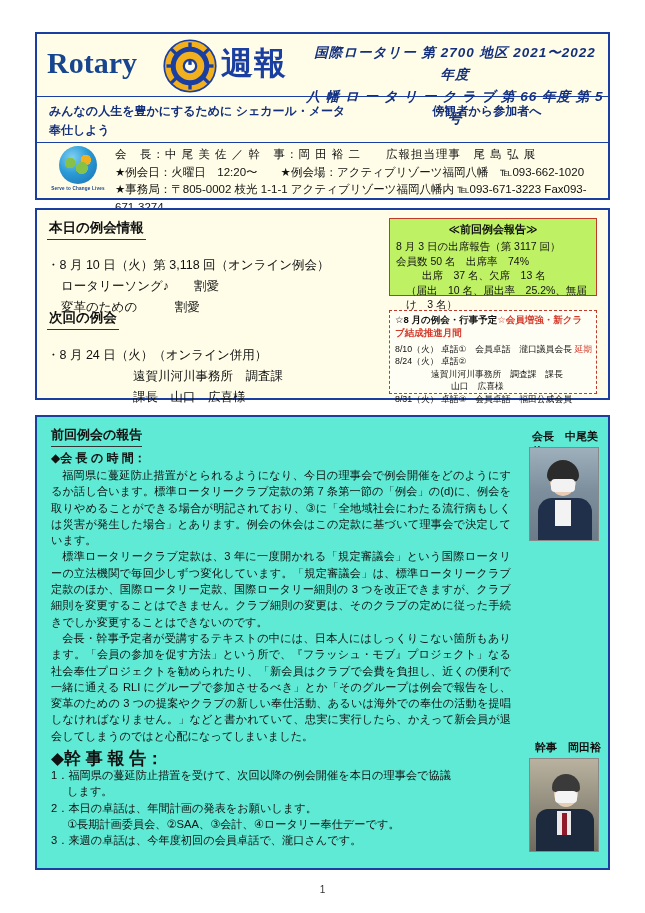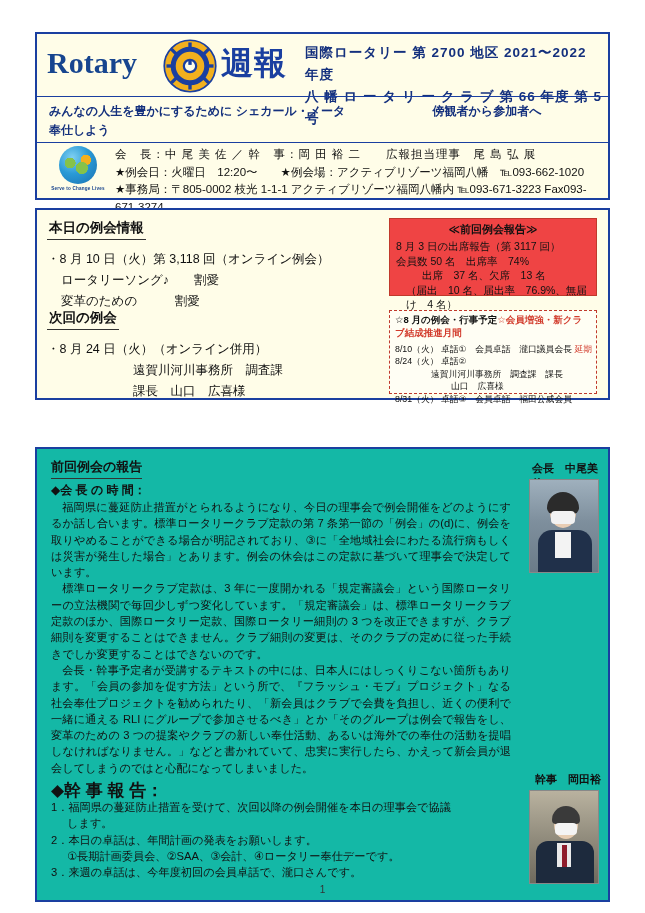--- a/index.html
+++ b/index.html
@@ -28,22 +28,22 @@
   }
   .shuho{
     position:absolute;left:184px;top:8px;
     font-size:32px;font-weight:bold;color:#1a3fa0;
     font-family:"DejaVu Sans",sans-serif;
     letter-spacing:1px;
     text-align:center;
   }
   .hdr-right{
     position:absolute;left:268px;top:8px;width:300px;
-    color:#14307d;font-weight:bold;
-    font-size:13.5px;line-height:22px;letter-spacing:1px;
+    text-align:center;color:#14307d;font-weight:bold;
+    font-size:13.5px;line-height:22px;letter-spacing:1px;font-style:italic;
   }
   .divline{position:absolute;left:0;top:62px;width:100%;height:1px;background:#1a3fa0;}
   .slogan{
     position:absolute;left:12px;top:68px;color:#14307d;font-weight:bold;
     font-size:12px;line-height:19px;
   }
   .guest{
     position:absolute;left:330px;top:68px;color:#14307d;font-weight:bold;
     font-size:12px;line-height:19px;text-align:center;width:240px;
   }
@@ -73,48 +73,48 @@
   .info-lines .star{color:#111;}
 
   
   .meet-box{
     position:absolute;left:35px;top:208px;width:575px;height:192px;
     border:2px solid #1a3fa0;background:#fffde8;box-sizing:border-box;
   }
   .mb-left{position:absolute;left:10px;top:8px;width:330px;}
   .mb-title{
     font-size:13.5px;font-weight:bold;border-bottom:1px solid #333;
-    display:inline-block;padding:0 2px 2px 2px;margin-bottom:9px;
+    display:inline-block;padding:0 2px 2px 2px;margin-bottom:15px;
   }
   .mb-line{font-size:12.5px;line-height:21px;}
   .mb-indent{padding-left:14px;}
   .mb-left2{position:absolute;left:10px;top:98px;width:330px;}
 
   .mb-right{
     position:absolute;left:352px;top:8px;width:208px;height:78px;
-    border:1px solid #c0392b;background:#ef4444;box-sizing:border-box;
+    border:1px solid #c0392b;background:#bef264;box-sizing:border-box;
     padding:3px 6px;
   }
   .mb-right .rt{text-align:center;font-size:11px;font-weight:bold;color:#111;margin-bottom:2px;}
   .mb-right .rl{font-size:10.5px;line-height:14.5px;}
   .mb-right2{
     position:absolute;left:352px;top:100px;width:208px;height:84px;
     border:1px dashed #c0392b;background:#fffef4;box-sizing:border-box;
     padding:3px 5px;
   }
   .mb-right2 .r2t{font-size:9.5px;font-weight:bold;}
   .mb-right2 .r2t .red{color:#d23b2c;}
   .sched{margin-top:3px;font-size:8.8px;line-height:12.4px;}
   .sched .red{color:#d23b2c;}
   .sched .rowi{white-space:nowrap;}
 
   
   .rep-box{
     position:absolute;left:35px;top:415px;width:575px;height:455px;
-    border:2px solid #1a3fa0;background:#14b8a6;box-sizing:border-box;margin-top:32px;
+    border:2px solid #1a3fa0;background:#5eead4;box-sizing:border-box;
   }
   .rep-title{
     position:absolute;left:14px;top:9px;font-size:13px;font-weight:bold;
     border-bottom:1px solid #333;padding-bottom:2px;
   }
   .rep-sub{position:absolute;left:14px;top:33px;font-size:12px;font-weight:bold;}
   .rep-body{
     position:absolute;left:14px;top:50px;width:460px;
     font-size:11.2px;line-height:16.3px;text-align:justify;
   }
@@ -228,21 +228,21 @@
       <div class="mb-line">・8 月 24 日（火）（オンライン併用）</div>
       <div class="mb-line" style="padding-left:86px">遠賀川河川事務所　調査課</div>
       <div class="mb-line" style="padding-left:86px">課長　山口　広喜様</div>
     </div>
 
     <div class="mb-right">
       <div class="rt">≪前回例会報告≫</div>
       <div class="rl">8 月 3 日の出席報告（第 3117 回）</div>
       <div class="rl">会員数 50 名　出席率　74%</div>
       <div class="rl" style="padding-left:26px">出席　37 名、欠席　13 名</div>
-      <div class="rl" style="padding-left:10px">（届出　10 名、届出率　76.9%、無届け　4 名）</div>
+      <div class="rl" style="padding-left:10px">（届出　10 名、届出率　25.2%、無届け　3 名）</div>
       <div class="rl" style="padding-left:42px">来会　0 名</div>
     </div>
 
     <div class="mb-right2">
       <div class="r2t">
         <span>☆8 月の例会・行事予定</span><span class="red">☆会員増強・新クラブ結成推進月間</span>
       </div>
       <div class="sched">
         <div class="rowi">
           <span>8/10（火）</span>

